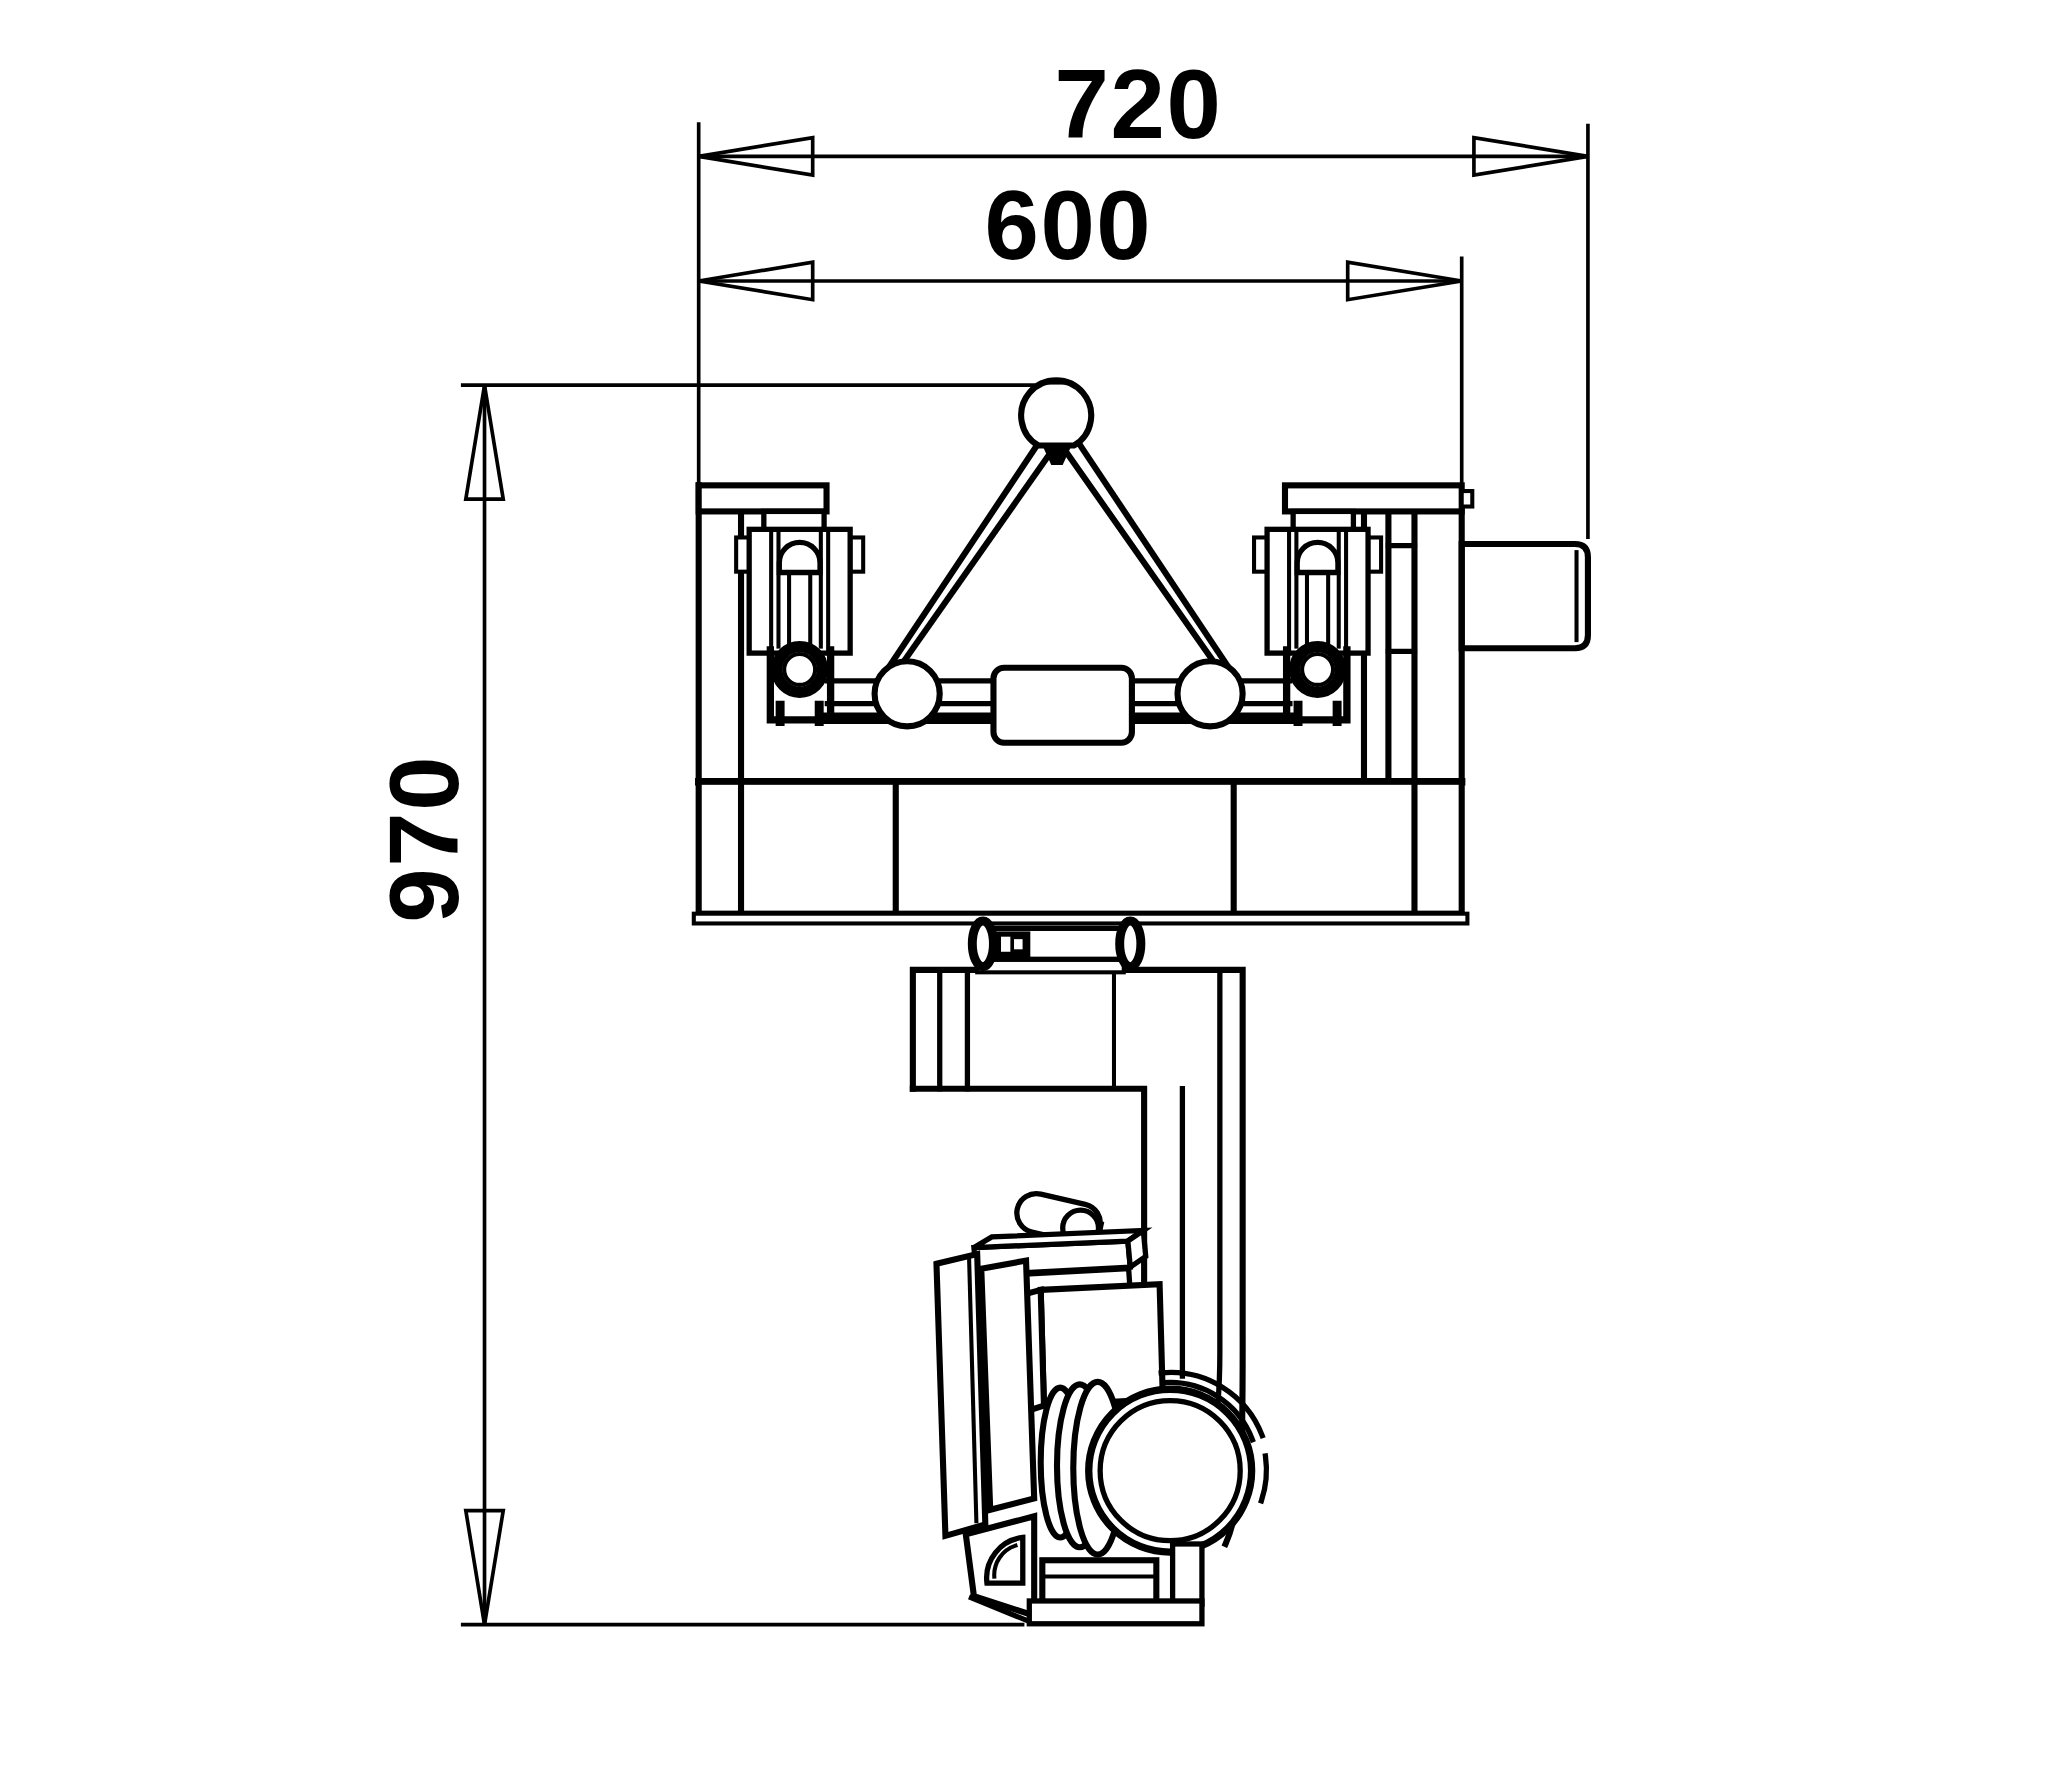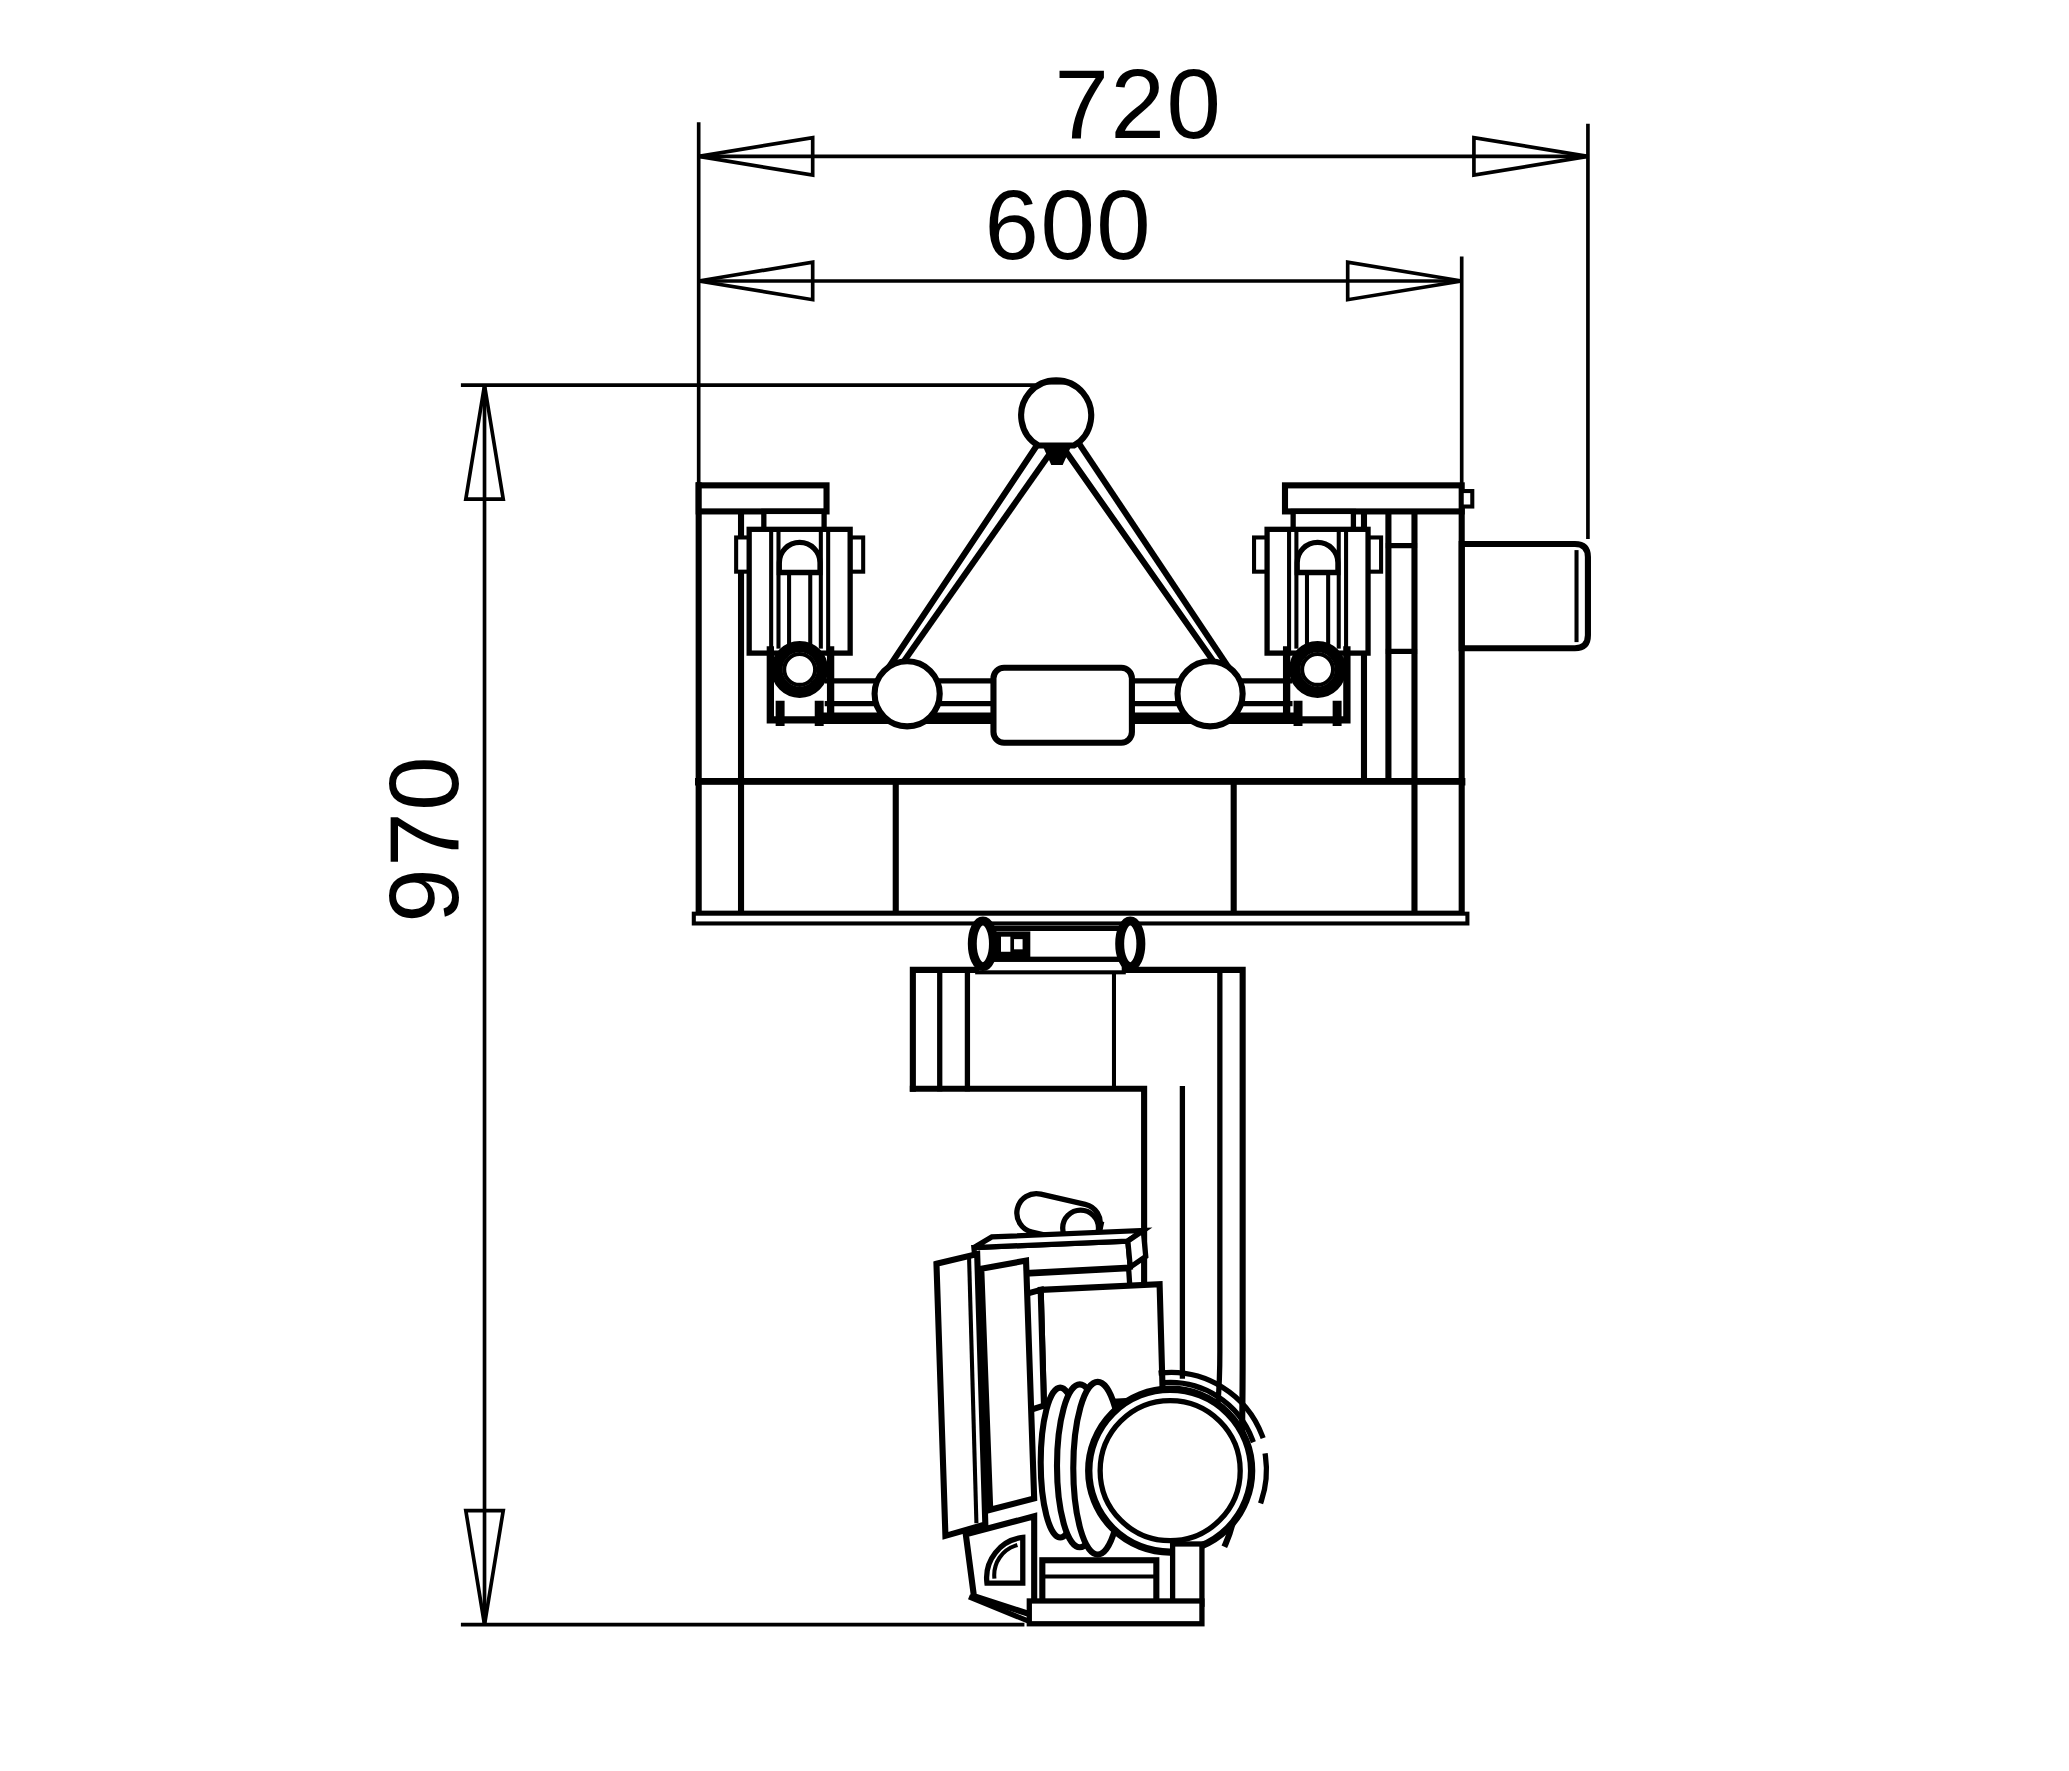--- a/index.html
+++ b/index.html
@@ -1,16 +1,16 @@
 <!DOCTYPE html>
 <html style="font-size:13px"><head>
 <meta charset="utf-8">
 <style>
   html,body{margin:0;padding:0;background:#e8e8e8;}
-  .stage{width:2070px;height:1772px;position:relative;margin:0 auto;background:#ffffff;}
+  .stage{width:2070px;height:1772px;position:relative;margin:0 auto;background:#ffffff;font-weight:bold;}
   svg{display:block;width:100%;height:100%;}
   .s4{stroke-width:4.5}
   .s5{stroke-width:5}
   .s6{stroke-width:6.5}
   .s7{stroke-width:7.5}
   .s8{stroke-width:9}
   .s11{stroke-width:11}
   .s13{stroke-width:14}
   .fw{fill:#ffffff}
   .fn{fill:none}

